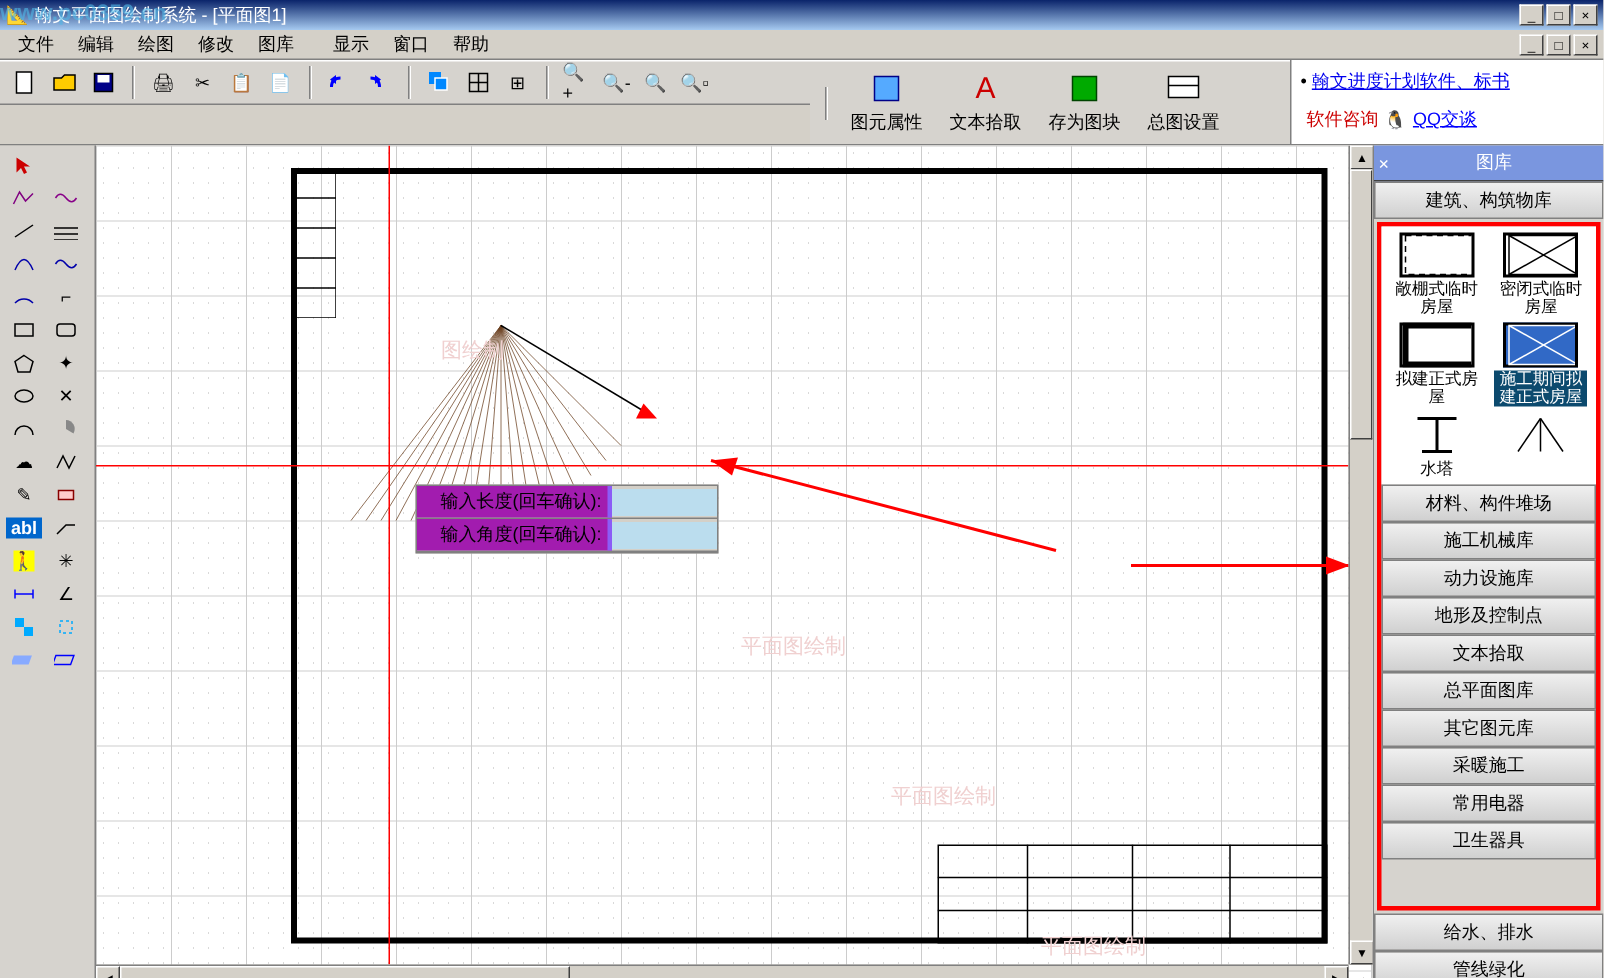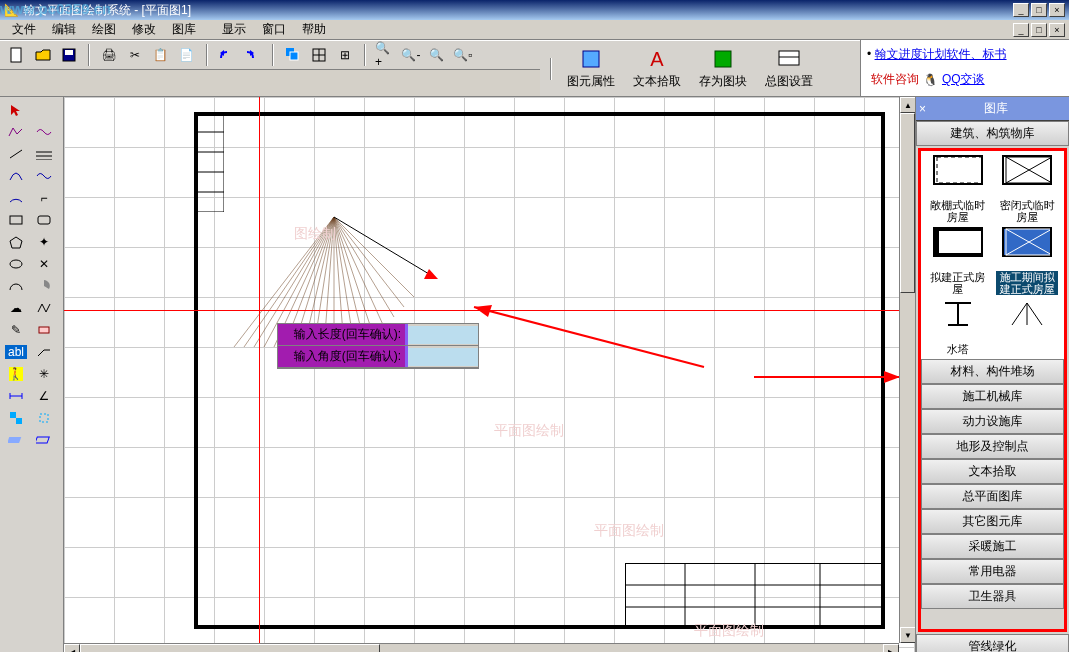--- a/index.html
+++ b/index.html
@@ -21,21 +21,21 @@
 .tool{width:28px;height:22px;display:flex;align-items:center;justify-content:center;border:1px solid transparent}
 .canvas-wrap{flex:1;position:relative;background:#fff;overflow:hidden}
 .scrollbar-v{position:absolute;right:0;top:0;bottom:16px;width:16px;background:#d4d0c8;border-left:1px solid #808080}
 .scrollbar-h{position:absolute;left:0;right:16px;bottom:0;height:16px;background:#d4d0c8;border-top:1px solid #808080}
 .sb-btn{width:16px;height:16px;background:#d4d0c8;border:1px solid #fff;border-right-color:#404040;border-bottom-color:#404040;position:absolute;display:flex;align-items:center;justify-content:center;font-size:8px}
 .sidepanel{width:154px;background:#d6d3ce;border-left:1px solid #808080;display:flex;flex-direction:column}
 .qq-row{display:flex;align-items:center;gap:4px;padding:2px 4px;background:#fff}
 .palette-head{background:#7a96df;color:#fff;text-align:center;padding:3px;display:flex;justify-content:space-between;align-items:center;border-bottom:1px solid #404040}
 .cat-btn{background:linear-gradient(#f0f0f0,#d0d0d0);border:1px solid #808080;text-align:center;padding:3px;cursor:default}
 .gallery{background:#fff;flex:0 0 auto;display:flex;flex-wrap:wrap;padding:4px;gap:4px;justify-content:space-around}
-.gal-item{width:62px;display:flex;flex-direction:column;align-items:center;gap:14px}
+.gal-item{width:62px;display:flex;flex-direction:column;align-items:center;gap:2px}
 .gal-icon{width:50px;height:30px;border:2px solid #000;display:flex;align-items:center;justify-content:center}
 .gal-label{font-size:11px;text-align:center;line-height:1.1}
 .cat-list{display:flex;flex-direction:column}
 .grid-bg{position:absolute;inset:0;background-image:linear-gradient(#ccc 1px,transparent 1px),linear-gradient(90deg,#ccc 1px,transparent 1px);background-size:50px 50px}
 .dot-bg{position:absolute;inset:0;background-image:radial-gradient(#000 0.5px,transparent 0.5px);background-size:10px 10px;opacity:0.3}
 .frame{position:absolute;border:4px solid #000;left:130px;top:15px;right:30px;bottom:30px}
 .crossh{position:absolute;background:#f00}
 .input-box{position:absolute;background:#d4d0c8;border:1px solid #808080}
 .input-row{display:flex;align-items:center;border-bottom:1px solid #808080}
 .input-row label{padding:2px 4px;background:#a21caf;border-right:3px solid #8b5cf6;width:130px;text-align:right}
@@ -254,21 +254,21 @@
           <path d="M2 10 L6 2 L10 10 L14 2" fill="none" stroke="#000"></path>
         </svg>
       </div>
     <div class="tool">✎</div>
     <div class="tool">
         <svg width="14" height="10">
           <rect x="2" y="2" width="10" height="6" fill="#fcc" stroke="#800"></rect>
         </svg>
       </div>
     <div class="tool">
-        <span style="background:#06c;color:#fff;padding:0 3px;font-weight:normal">abl</span>
+        <span style="background:#06c;color:#fff;padding:0 3px;font-weight:bold">abl</span>
       </div>
     <div class="tool">
         <svg width="16" height="12">
           <path d="M2 10 L8 4 L14 4" fill="none" stroke="#000"></path>
         </svg>
       </div>
     <div class="tool">
         <span style="background:#ff0">🚶</span>
       </div>
     <div class="tool">✳</div>
@@ -465,15 +465,16 @@
           <div class="cat-btn">动力设施库</div>
           <div class="cat-btn">地形及控制点</div>
           <div class="cat-btn">文本拾取</div>
           <div class="cat-btn">总平面图库</div>
           <div class="cat-btn">其它图元库</div>
           <div class="cat-btn">采暖施工</div>
           <div class="cat-btn">常用电器</div>
           <div class="cat-btn">卫生器具</div>
         </div>
     </div>
+    <div class="cat-btn">给水、排水</div>
     <div class="cat-btn">管线绿化</div>
   </div>
 </div>
 
 </body></html>

